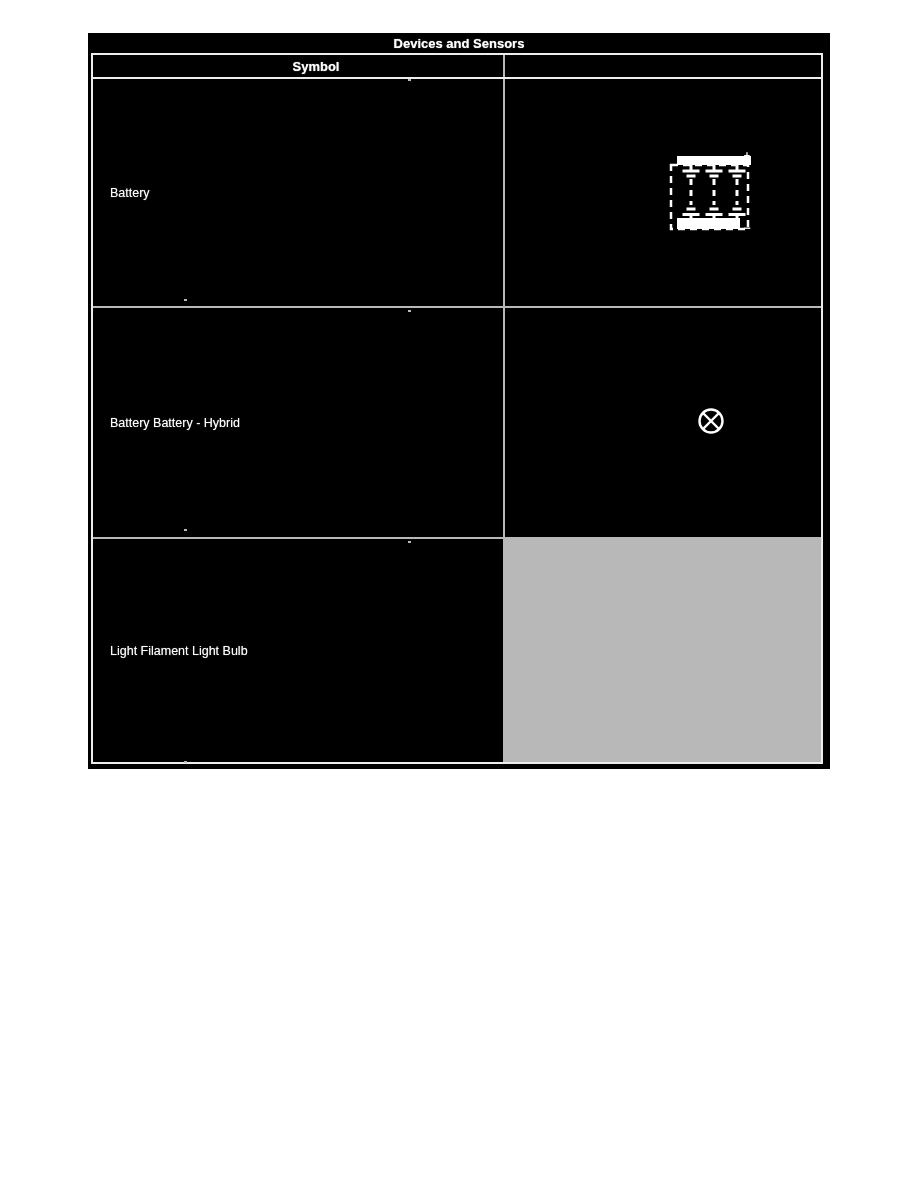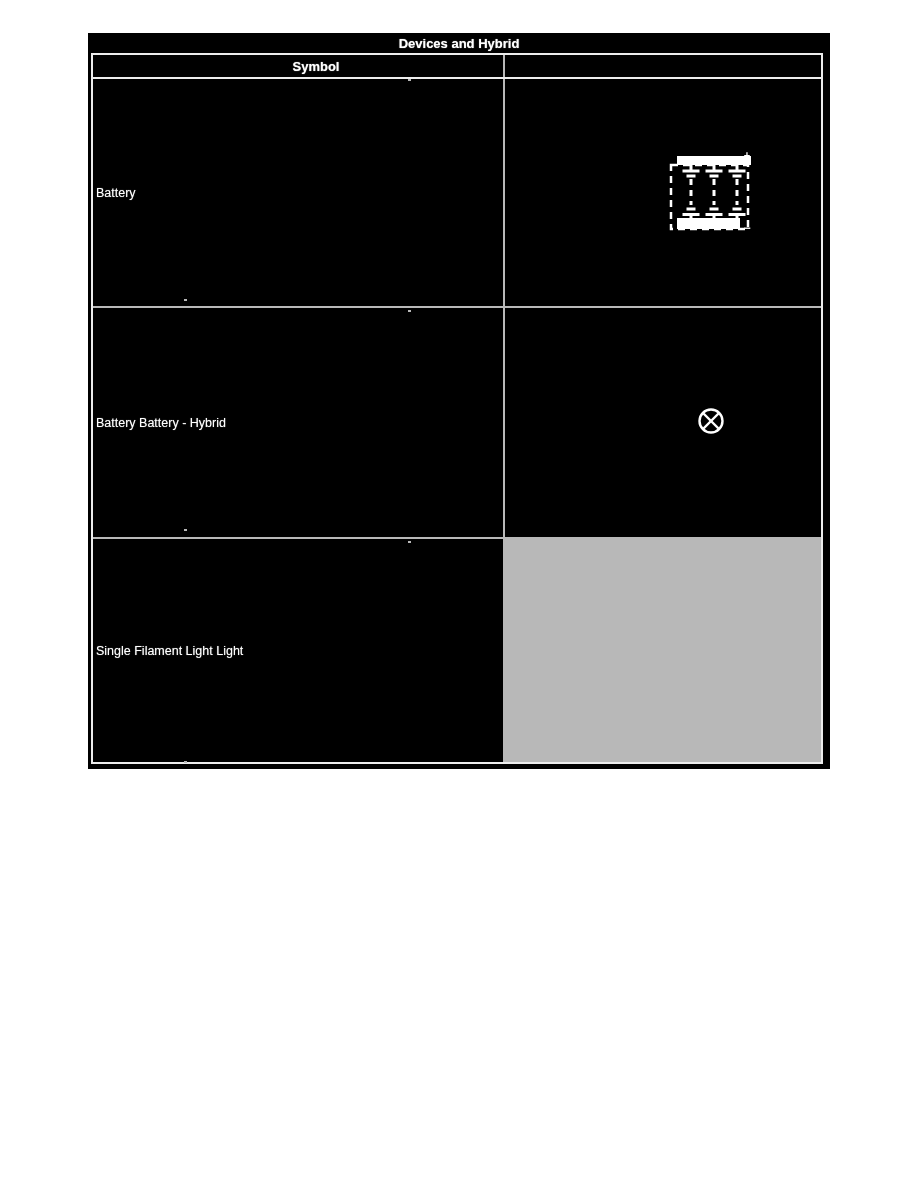--- a/index.html
+++ b/index.html
@@ -25,42 +25,42 @@
     gap:2px;
   }
   .cell{background:#000000;position:relative;}
   .hdr{
     display:flex;align-items:center;justify-content:center;
     color:#ffffff;font-size:13px;font-weight:bold;
     text-shadow:0 0 1px rgba(255,255,255,.7);
     padding-left:36px;
   }
   .desc-cell{
-    display:flex;align-items:center;padding-left:3px;
+    display:flex;align-items:center;padding-left:17px;
     color:#ffffff;font-size:12.5px;
     text-shadow:0 0 1px rgba(255,255,255,.55);
   }
   .hdr-underline{
     position:absolute;left:0;top:22px;width:100%;height:2px;
     background:#ededed;z-index:2;pointer-events:none;
   }
   .sym{position:absolute;}
   .speck{position:absolute;background:#b9b9b9;width:3px;height:2px;}
   svg{display:block;}
   svg text{
     font-family:"Liberation Sans","DejaVu Sans",sans-serif;
     font-weight:bold;fill:#ffffff;
   }
 </style>
 </head>
 <body>
 
 <div class="canvas">
 
-  <div class="title-row">Devices and Hybrid</div>
+  <div class="title-row">Devices and Sensors</div>
 
   <div class="grid-table">
     <div class="hdr-underline"></div>
 
     <div class="cell hdr">Symbol</div>
 
     <div class="cell">
       <svg class="sym" style="left:179px;top:66px" width="56" height="84" viewBox="0 0 56 84">
         <text x="37" y="12" font-size="11" text-anchor="middle">+</text>
         <rect x="6.5" y="16" width="41" height="59" fill="none" stroke="#ffffff" stroke-width="2"></rect>
@@ -116,21 +116,21 @@
     </div>
 
     <div class="cell">
       <svg class="sym" style="left:191px;top:98px" width="30" height="30" viewBox="0 0 30 30">
         <circle cx="15" cy="15" r="11.5" fill="none" stroke="#ffffff" stroke-width="2.4"></circle>
         <line x1="7" y1="7" x2="23" y2="23" stroke="#ffffff" stroke-width="2.4"></line>
         <line x1="23" y1="7" x2="7" y2="23" stroke="#ffffff" stroke-width="2.4"></line>
       </svg>
     </div>
     <div class="cell desc-cell">
-      <span>Single Filament Light Light</span>
+      <span>Light Filament Light Bulb</span>
     </div>
   </div>
 
   <div class="speck" style="left:320px;top:46px"></div>
   <div class="speck" style="left:96px;top:266px"></div>
   <div class="speck" style="left:320px;top:277px"></div>
   <div class="speck" style="left:96px;top:496px"></div>
   <div class="speck" style="left:320px;top:508px"></div>
   <div class="speck" style="left:96px;top:728px"></div>
 </div>

